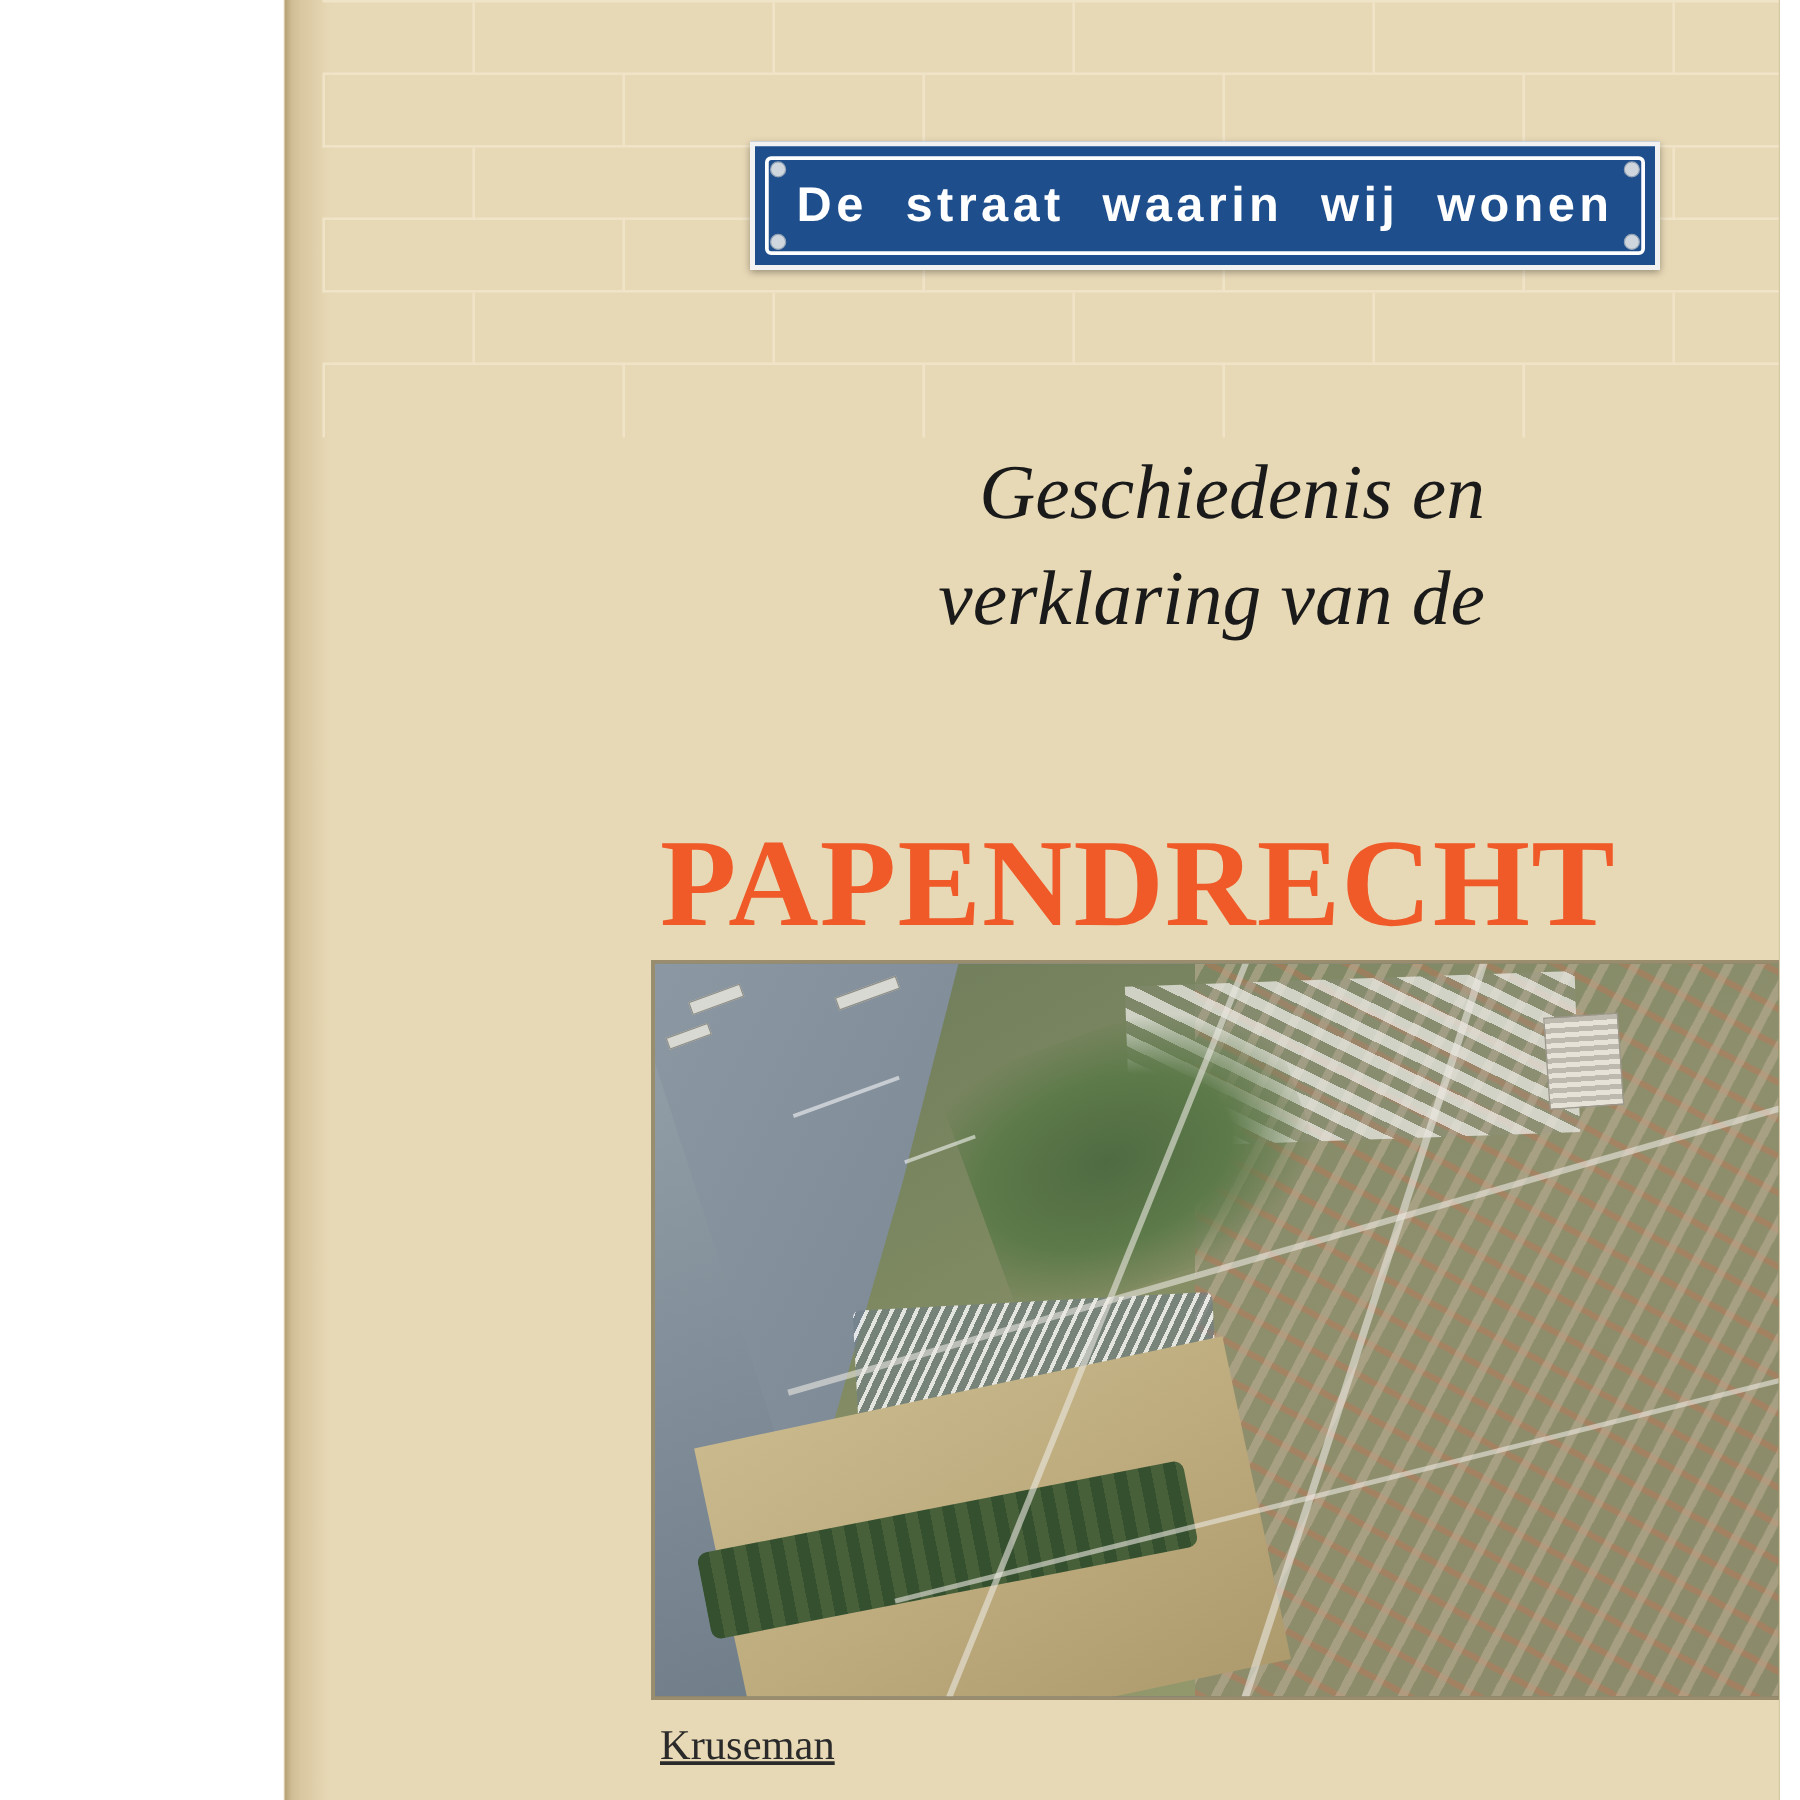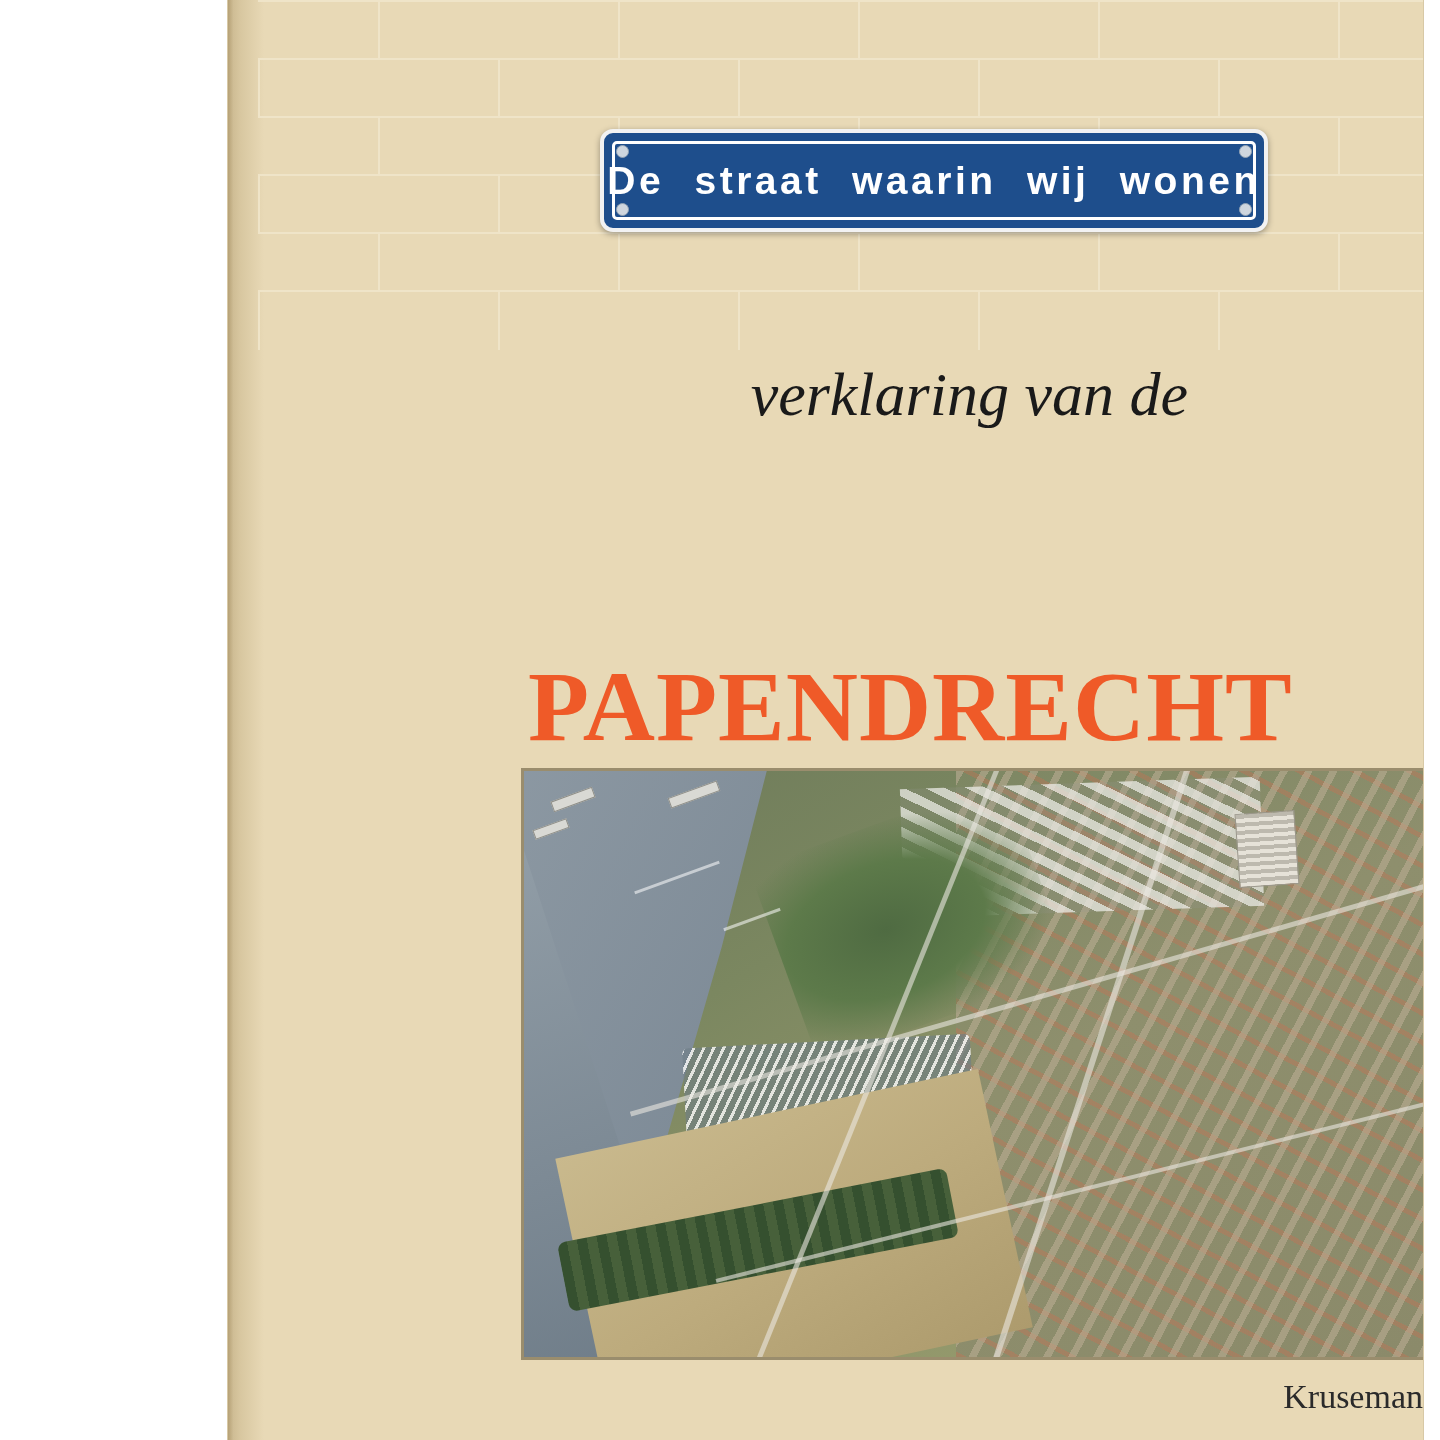--- a/index.html
+++ b/index.html
@@ -65,28 +65,27 @@
     width: 2px;
     height: 58px;
     background: #efe4c8;
   }
 
   
   #street-sign {
     position: absolute;
     left: 372px;
     top: 113px;
-    width: 668px;
+    width: 728px;
     height: 103px;
     background: #1e4e8c;
     border: 4px solid #f2f2f2;
-    border-radius: 13px;
+    border-radius: 0;
     box-shadow: 0 2px 6px rgba(0,0,0,0.35);
     box-sizing: border-box;
-    margin-top: 16px;
   }
   #street-sign-inner {
     position: absolute;
     left: 8px;
     top: 8px;
     right: 8px;
     bottom: 8px;
     border: 3px solid #ffffff;
     border-radius: 5px;
     box-sizing: border-box;
@@ -264,24 +263,25 @@
     transform: rotate(-4deg);
     border: 1px solid #9b978c;
   }
 
   
   #publisher {
     position: absolute;
     left: 300px;
     top: 1378px;
     width: 895px;
-    text-align: right;
+    text-align: left;
     font-family: "Liberation Serif", serif;
     font-size: 34px;
     color: #2a2a2a;
+    text-decoration: underline;
   }
 </style>
 </head>
 <body>
 
 <div id="book-cover">
 
   <div id="spine">
     <div id="spine-edge"></div>
   </div>
@@ -334,20 +334,21 @@
   <div id="street-sign">
     <div id="street-sign-inner"></div>
     <div class="sign-dot tl"></div>
     <div class="sign-dot tr"></div>
     <div class="sign-dot bl"></div>
     <div class="sign-dot br"></div>
     <div id="street-sign-text">De straat waarin wij wonen</div>
   </div>
 
   <div id="subtitle">
+    <span class="line">Geschiedenis en</span>
     <span class="line">verklaring van de</span>
   </div>
 
   <div id="main-title">PAPENDRECHT</div>
 
   <div id="cover-photo">
     <div id="photo-scene">
       <div class="water2"></div>
       <div class="water"></div>
       <div class="land"></div>

